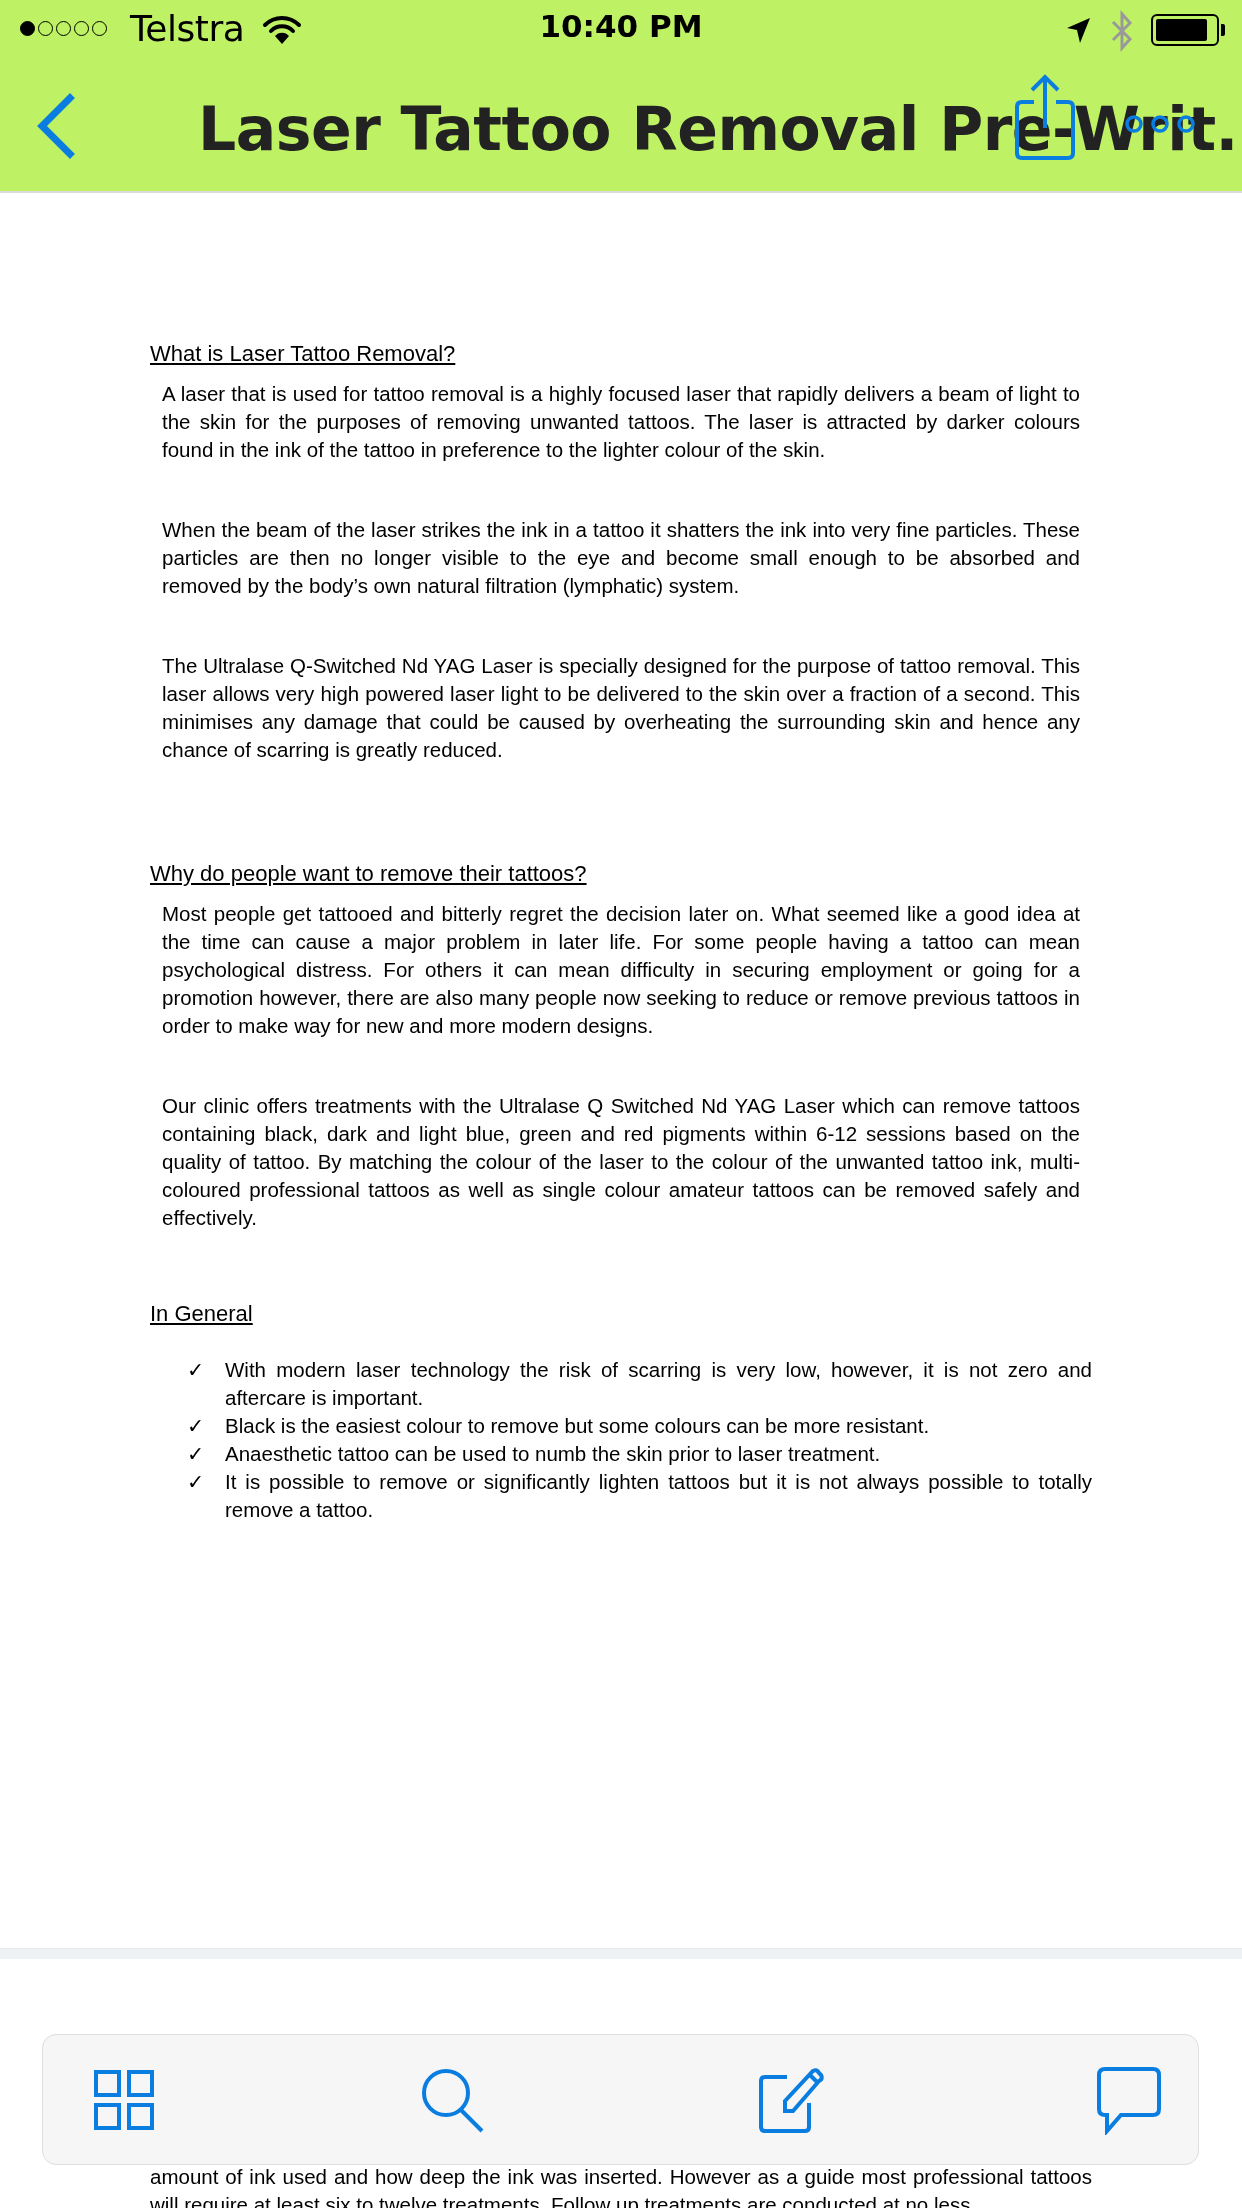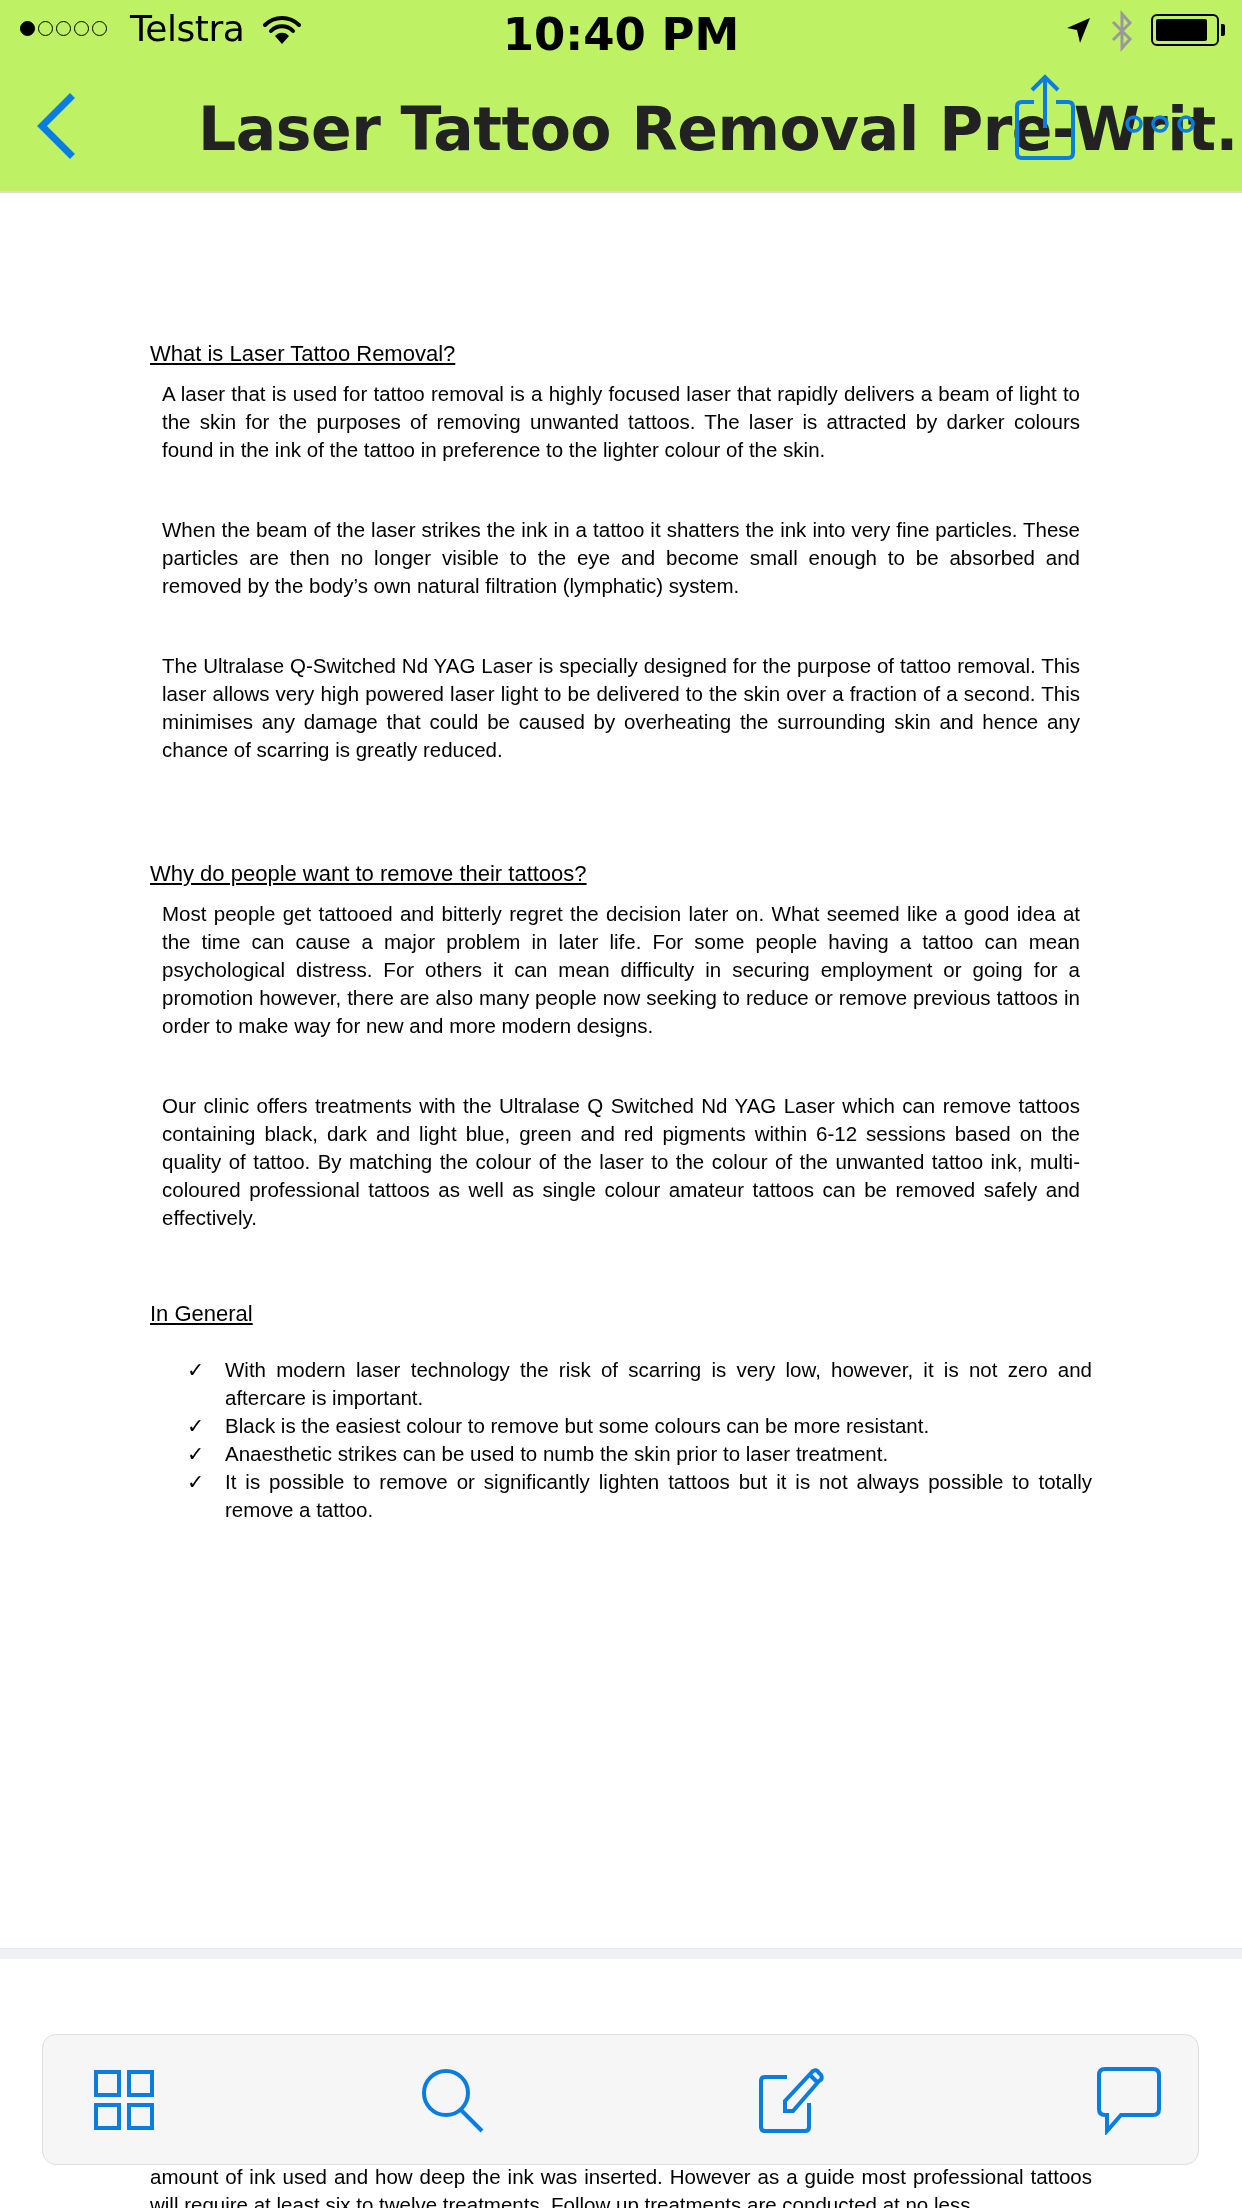--- a/index.html
+++ b/index.html
@@ -12,21 +12,21 @@
   .top-bar {
     position:absolute; left:0; top:0; width:1242px; height:191px;
     background:#bef264; border-bottom:2px solid #dcdcde;
   }
   .status-bar { position:absolute; left:0; top:0; width:1242px; height:60px; }
   .signal { position:absolute; left:20px; top:21px; display:flex; gap:3px; }
   .signal .dot { width:15px; height:15px; border-radius:50%; border:1.5px solid #000; box-sizing:border-box; }
   .signal .dot.filled { background:#000; }
   .carrier { position:absolute; left:130px; top:8px; font-size:36px; color:#000; font-family:"DejaVu Sans", sans-serif; letter-spacing:-0.5px; }
   .wifi { position:absolute; left:262px; top:14px; width:40px; height:32px; }
-  .time { position:absolute; left:0; width:1242px; top:8px; text-align:center; font-size:45px; font-weight:bold; color:#000; font-family:"DejaVu Sans", sans-serif; }
+  .time { position:absolute; left:0; width:1242px; top:8px; text-align:center; font-size:31px; font-weight:bold; color:#000; font-family:"DejaVu Sans", sans-serif; }
   .loc { position:absolute; left:1065px; top:16px; width:26px; height:28px; }
   .bt { position:absolute; left:1109px; top:10px; width:26px; height:42px; }
   .battery { position:absolute; left:1151px; top:14px; width:68px; height:32px; border:2px solid #000; border-radius:6px; box-sizing:border-box; }
   .battery .fill { position:absolute; left:3px; top:3px; width:51px; height:22px; background:#000; border-radius:2px; }
   .battery-tip { position:absolute; left:1221px; top:24px; width:4px; height:12px; background:#000; border-radius:0 2px 2px 0; }
 
   .nav-bar { position:absolute; left:0; top:60px; width:1242px; height:131px; }
   .back-btn { position:absolute; left:30px; top:32px; width:50px; height:68px; cursor:pointer; }
   .nav-title { position:absolute; left:198px; top:34px; font-size:60px; color:#222; font-family:"DejaVu Sans", sans-serif; white-space:nowrap; letter-spacing:-0.5px;font-weight:bold; }
   .share-btn { position:absolute; left:1010px; top:12px; width:70px; height:92px; cursor:pointer; }
@@ -123,21 +123,21 @@
   <p>Most people get tattooed and bitterly regret the decision later on.  What seemed like a good idea at the time can cause a major problem in later life.  For some people having a tattoo can mean psychological distress.  For others it can mean difficulty in securing employment or going for a promotion however, there are also many people now seeking to reduce or remove previous tattoos in order to make way for new and more modern designs.</p>
   <div class="gap1"></div>
   <p>Our clinic offers treatments with the Ultralase Q Switched Nd YAG Laser which can remove tattoos containing black, dark and light blue, green and red pigments within 6-12 sessions based on the quality of tattoo.  By matching the colour of the laser to the colour of the unwanted tattoo ink, multi-coloured professional tattoos as well as single colour amateur tattoos can be removed safely and effectively.</p>
   <div class="gap2"></div>
 
   <h3>In General</h3>
   <div class="gap1"></div>
   <ul>
     <li><span class="check">✓</span><span>With modern laser technology the risk of scarring is very low, however, it is not zero and aftercare is important.</span></li>
     <li><span class="check">✓</span><span>Black is the easiest colour to remove but some colours can be more resistant.</span></li>
-    <li><span class="check">✓</span><span>Anaesthetic strikes can be used to numb the skin prior to laser treatment.</span></li>
+    <li><span class="check">✓</span><span>Anaesthetic tattoo can be used to numb the skin prior to laser treatment.</span></li>
     <li><span class="check">✓</span><span>It is possible to remove or significantly lighten tattoos but it is not always possible to totally remove a tattoo.</span></li>
   </ul>
 </div>
 
 <div class="page-gap"></div>
 
 <div class="doc2">
   <p>amount of ink used and how deep the ink was inserted.  However as a guide most professional tattoos will require at least six to twelve treatments.  Follow up treatments are conducted at no less</p>
 </div>
 

